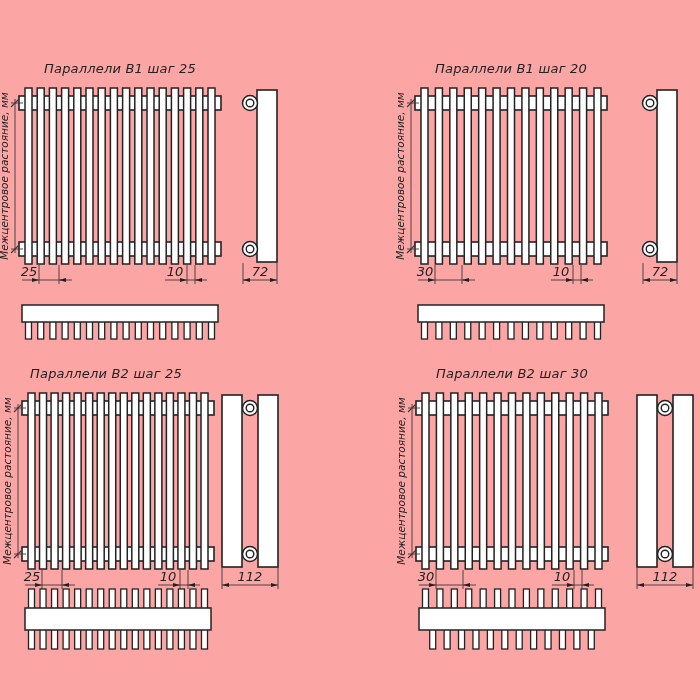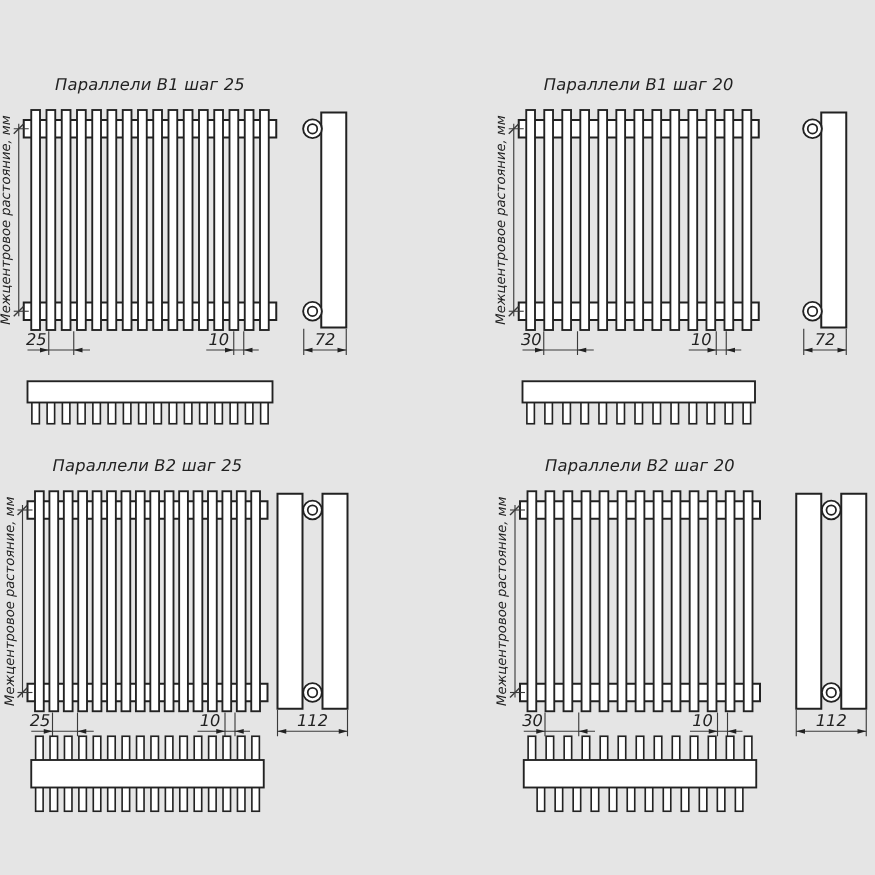--- a/index.html
+++ b/index.html
@@ -1,28 +1,28 @@
 <!DOCTYPE html>
 <html><head>
 <meta charset="utf-8">
 <style>
   html,body{margin:0;padding:0;background:#ffffff;}
-  .canvas{position:relative;width:700px;height:700px;background:#e5e5e5;overflow:hidden;
+  .canvas{position:relative;width:700px;height:700px;background:#fca5a5;overflow:hidden;
           font-family:"DejaVu Sans",sans-serif;}
   .panel{position:absolute;width:350px;}
   .panel svg{position:absolute;left:0;top:0;}
   .panel h2{position:absolute;margin:0;top:6px;font-size:13px;font-style:italic;
             font-weight:normal;color:#222;text-align:center;letter-spacing:0.2px;}
   .panel-0{left:0;top:55px;height:305px;}
   .panel-1{left:350px;top:55px;height:305px;}
   .panel-2{left:0;top:360px;height:340px;}
   .panel-3{left:350px;top:360px;height:340px;}
   .panel-0 h2{left:25px;width:190px;}
   .panel-1 h2{left:71px;width:180px;}
-  .panel-2 h2{left:28px;width:180px;}
+  .panel-2 h2{left:16px;width:180px;}
   .panel-3 h2{left:72px;width:180px;}
 </style>
 </head>
 <body>
 
 <div class="canvas">
   <section class="panel panel-0">
     <h2>Параллели В1 шаг 25</h2>
     <svg width="350" height="305">
         <g>
@@ -276,21 +276,21 @@
           <rect x="155.36666666666667" y="269" width="6" height="20" fill="#fff" stroke="#222222" stroke-width="1.3"></rect>
           <rect x="166.9" y="269" width="6" height="20" fill="#fff" stroke="#222222" stroke-width="1.3"></rect>
           <rect x="178.43333333333334" y="269" width="6" height="20" fill="#fff" stroke="#222222" stroke-width="1.3"></rect>
           <rect x="189.96666666666667" y="269" width="6" height="20" fill="#fff" stroke="#222222" stroke-width="1.3"></rect>
           <rect x="201.5" y="269" width="6" height="20" fill="#fff" stroke="#222222" stroke-width="1.3"></rect>
           <rect x="25" y="248" width="186" height="22" fill="#fff" stroke="#222222" stroke-width="1.5"></rect>
         </g>
       </svg>
   </section>
   <section class="panel panel-3">
-    <h2>Параллели В2 шаг 20</h2>
+    <h2>Параллели В2 шаг 30</h2>
     <svg width="350" height="340">
         <g>
           <rect x="66" y="41" width="192" height="14" fill="#fff" stroke="#222222" stroke-width="1.6"></rect>
           <rect x="66" y="187" width="192" height="14" fill="#fff" stroke="#222222" stroke-width="1.6"></rect>
           <rect x="72" y="33" width="7" height="176" fill="#fff" stroke="#222222" stroke-width="1.5"></rect>
           <rect x="86.41666666666667" y="33" width="7" height="176" fill="#fff" stroke="#222222" stroke-width="1.5"></rect>
           <rect x="100.83333333333333" y="33" width="7" height="176" fill="#fff" stroke="#222222" stroke-width="1.5"></rect>
           <rect x="115.25" y="33" width="7" height="176" fill="#fff" stroke="#222222" stroke-width="1.5"></rect>
           <rect x="129.66666666666666" y="33" width="7" height="176" fill="#fff" stroke="#222222" stroke-width="1.5"></rect>
           <rect x="144.08333333333331" y="33" width="7" height="176" fill="#fff" stroke="#222222" stroke-width="1.5"></rect>

